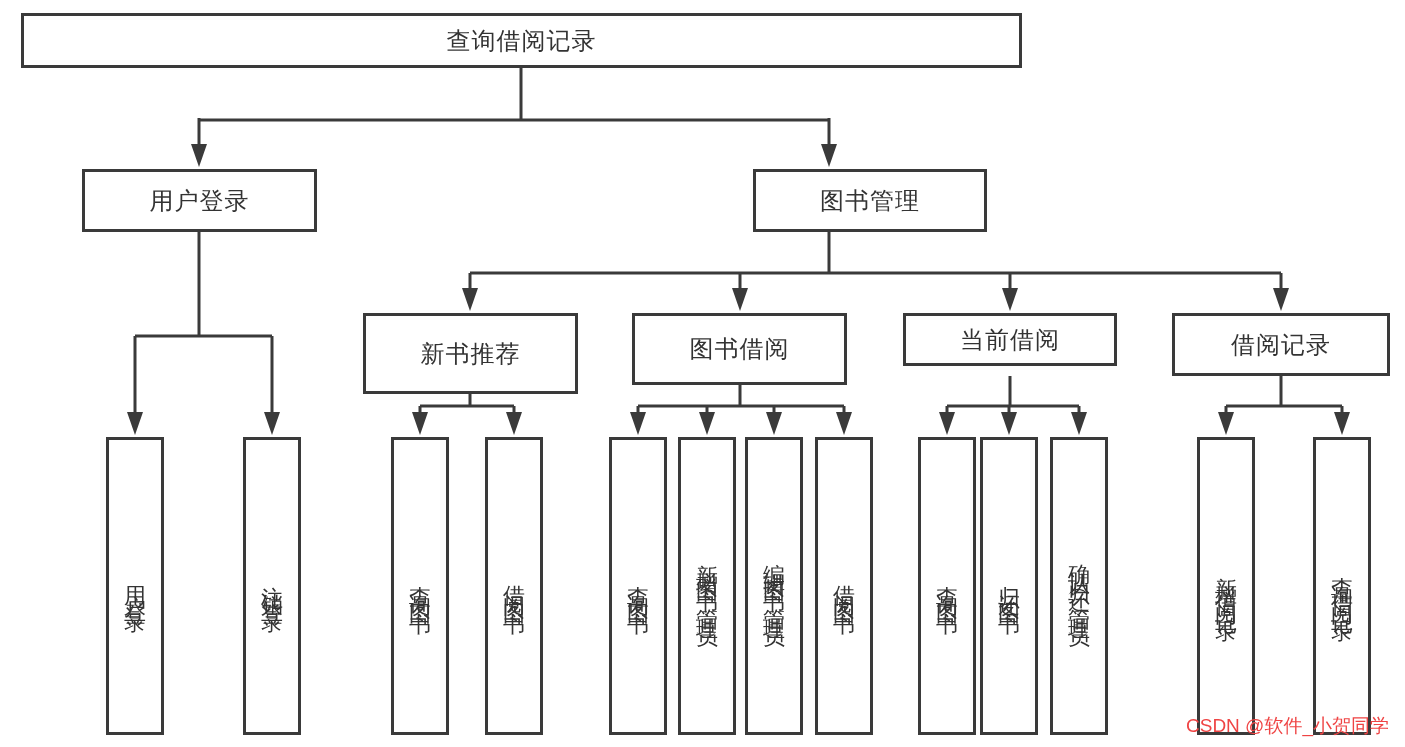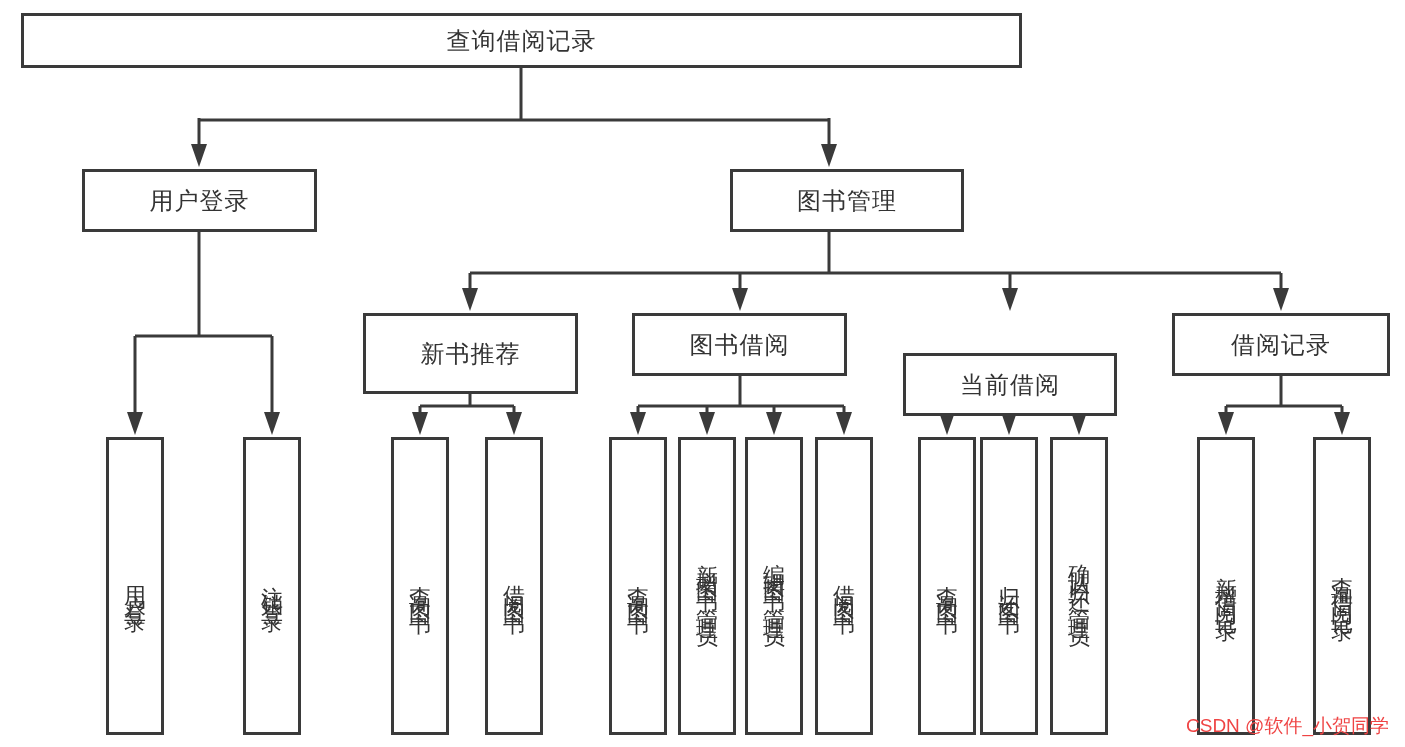--- a/index.html
+++ b/index.html
@@ -88,31 +88,31 @@
     </g>
   </svg>
 
   <div class="box" style="left:21px; top:13px; width:1001px; height:55px;">
     <span class="h-label">查询借阅记录</span>
   </div>
 
   <div class="box" style="left:82px; top:169px; width:235px; height:63px;">
     <span class="h-label">用户登录</span>
   </div>
-  <div class="box" style="left:730px; top:169px; width:234px; height:63px;">
+  <div class="box" style="left:753px; top:169px; width:234px; height:63px;">
     <span class="h-label">图书管理</span>
   </div>
 
   <div class="box" style="left:363px; top:313px; width:215px; height:81px;">
     <span class="h-label">新书推荐</span>
   </div>
-  <div class="box" style="left:632px; top:313px; width:215px; height:63px;">
+  <div class="box" style="left:632px; top:313px; width:215px; height:72px;">
     <span class="h-label">图书借阅</span>
   </div>
-  <div class="box" style="left:903px; top:313px; width:214px; height:63px;margin-top:40px;">
+  <div class="box" style="left:903px; top:313px; width:214px; height:53px;">
     <span class="h-label">当前借阅</span>
   </div>
   <div class="box" style="left:1172px; top:313px; width:218px; height:63px;">
     <span class="h-label">借阅记录</span>
   </div>
 
   <div class="box leaf" style="left:106px; top:437px; width:58px; height:298px;">
     <span class="v-label">用户登录</span>
   </div>
   <div class="box leaf" style="left:243px; top:437px; width:58px; height:298px;">

